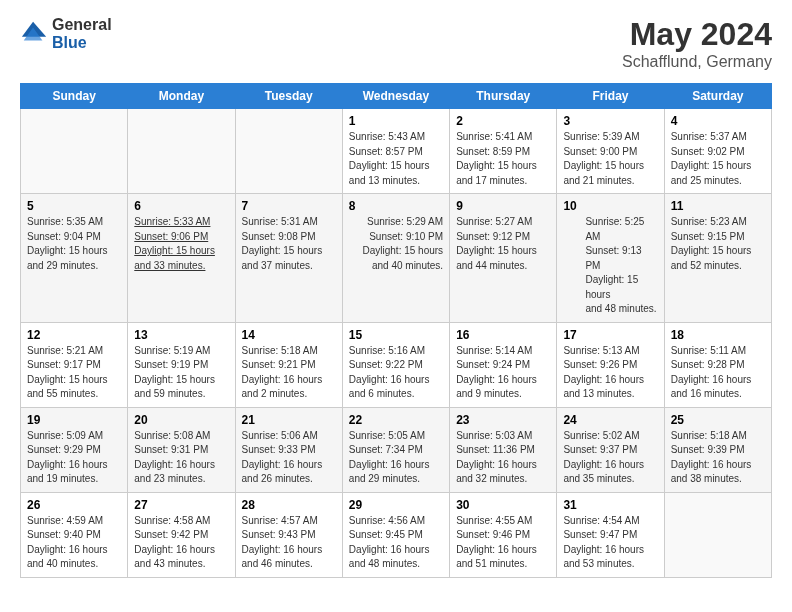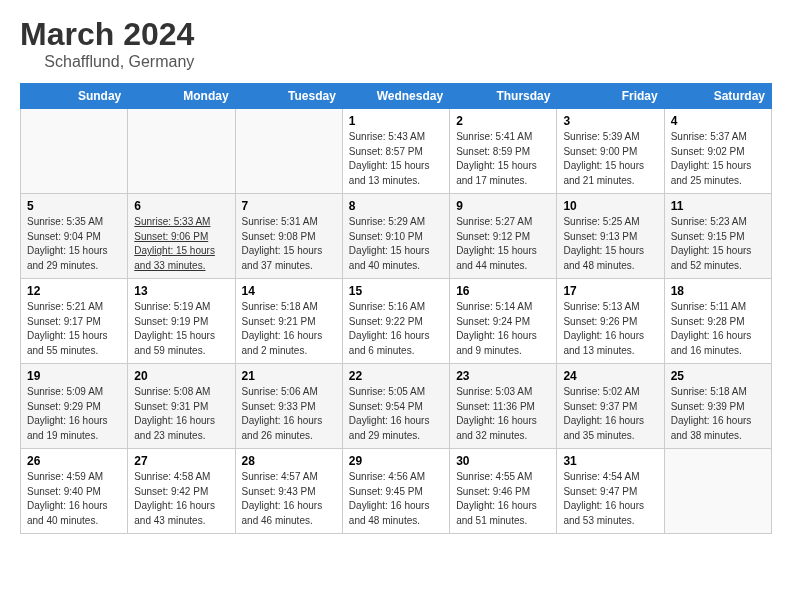--- a/index.html
+++ b/index.html
@@ -58,21 +58,21 @@
       color: #555;
     }
     .calendar-table {
       width: 100%;
       border-collapse: collapse;
       font-size: 11px;
     }
     .calendar-table th {
       background-color: #2b7fd4;
       color: #fff;
-      text-align: right;
+      text-align: center;
       padding: 5px 6px;
       font-size: 12px;
       font-weight: bold;
       border: 1px solid #2b7fd4;
     }
     .calendar-table td {
       vertical-align: top;
       padding: 5px 6px;
       border: 1px solid #ccc;
       width: calc(100% / 7);
@@ -100,22 +100,32 @@
       background: #f9f9f9 !important;
     }
     .row-even td { background-color: #f5f5f5; }
     .row-odd td { background-color: #ffffff; }
   </style>
 </head>
 <body>
 
 <div class="page">
   <div class="header">
+    <div class="logo">
+      <svg class="logo-icon" viewBox="0 0 30 30" xmlns="http://www.w3.org/2000/svg">
+        <polygon points="14,2 28,18 2,18" fill="#1a5fa8"></polygon>
+        <polygon points="14,8 24,22 4,22" fill="#2b7fd4" opacity="0.7"></polygon>
+      </svg>
+      <div class="logo-text">
+        <span class="logo-general">General</span>
+        <span class="logo-blue">Blue</span>
+      </div>
+    </div>
     <div class="title-block">
-      <div class="month-title">March 2024</div>
+      <div class="month-title">May 2024</div>
       <div class="location-title">Schafflund, Germany</div>
     </div>
   </div>
 
   <table class="calendar-table">
     <thead>
       <tr>
         <th>Sunday</th>
         <th>Monday</th>
         <th>Tuesday</th>
@@ -176,35 +186,35 @@
           </td>
           <td>
             <span class="day-number">7</span>
             <div class="day-info" style="white-space: pre-line;">Sunrise: 5:31 AM
 Sunset: 9:08 PM
 Daylight: 15 hours
 and 37 minutes.</div>
           </td>
           <td>
             <span class="day-number">8</span>
-            <div class="day-info" style="white-space: pre-line;">Sunrise: 5:29 AM
+            <div class="day-info" style="white-space: pre-line; text-align: right;">Sunrise: 5:29 AM
 Sunset: 9:10 PM
 Daylight: 15 hours
 and 40 minutes.</div>
           </td>
           <td>
             <span class="day-number">9</span>
             <div class="day-info" style="white-space: pre-line;">Sunrise: 5:27 AM
 Sunset: 9:12 PM
 Daylight: 15 hours
 and 44 minutes.</div>
           </td>
           <td>
             <span class="day-number">10</span>
-            <div class="day-info" style="white-space: pre-line;">Sunrise: 5:25 AM
+            <div class="day-info" style="white-space: pre-line; margin-left: 22px;">Sunrise: 5:25 AM
 Sunset: 9:13 PM
 Daylight: 15 hours
 and 48 minutes.</div>
           </td>
           <td>
             <span class="day-number">11</span>
             <div class="day-info" style="white-space: pre-line;">Sunrise: 5:23 AM
 Sunset: 9:15 PM
 Daylight: 15 hours
 and 52 minutes.</div>
@@ -279,21 +289,21 @@
           <td>
             <span class="day-number">21</span>
             <div class="day-info" style="white-space: pre-line;">Sunrise: 5:06 AM
 Sunset: 9:33 PM
 Daylight: 16 hours
 and 26 minutes.</div>
           </td>
           <td>
             <span class="day-number">22</span>
             <div class="day-info" style="white-space: pre-line;">Sunrise: 5:05 AM
-Sunset: 9:54 PM
+Sunset: 7:34 PM
 Daylight: 16 hours
 and 29 minutes.</div>
           </td>
           <td>
             <span class="day-number">23</span>
             <div class="day-info" style="white-space: pre-line;">Sunrise: 5:03 AM
 Sunset: 11:36 PM
 Daylight: 16 hours
 and 32 minutes.</div>
           </td>

